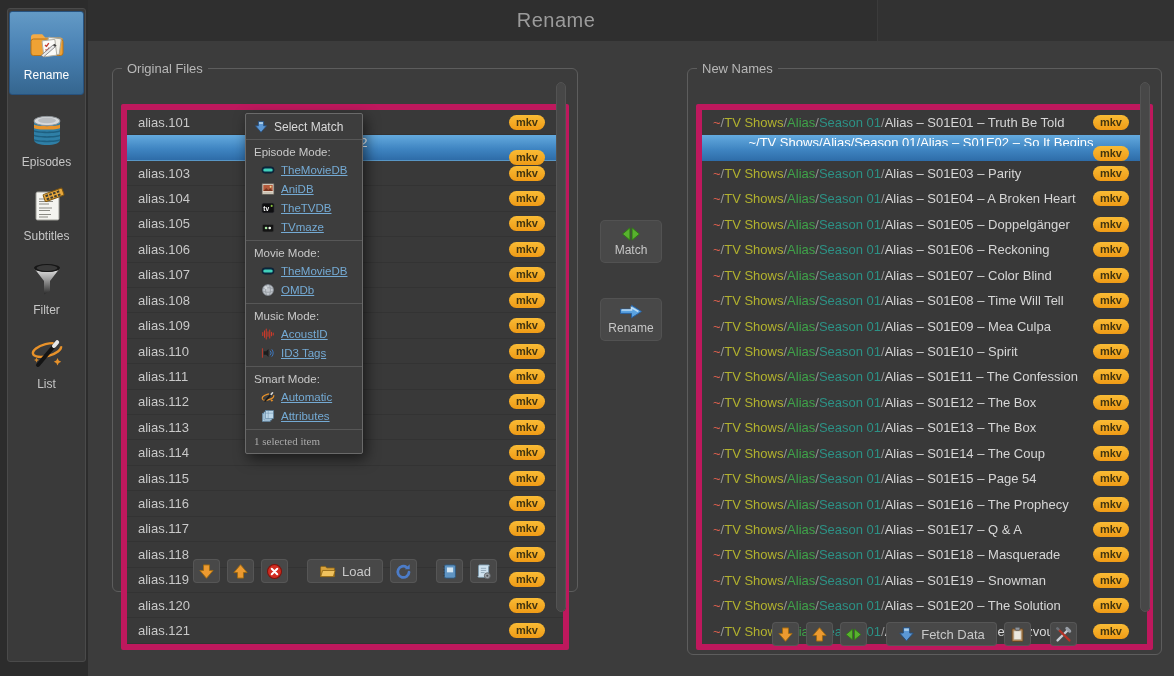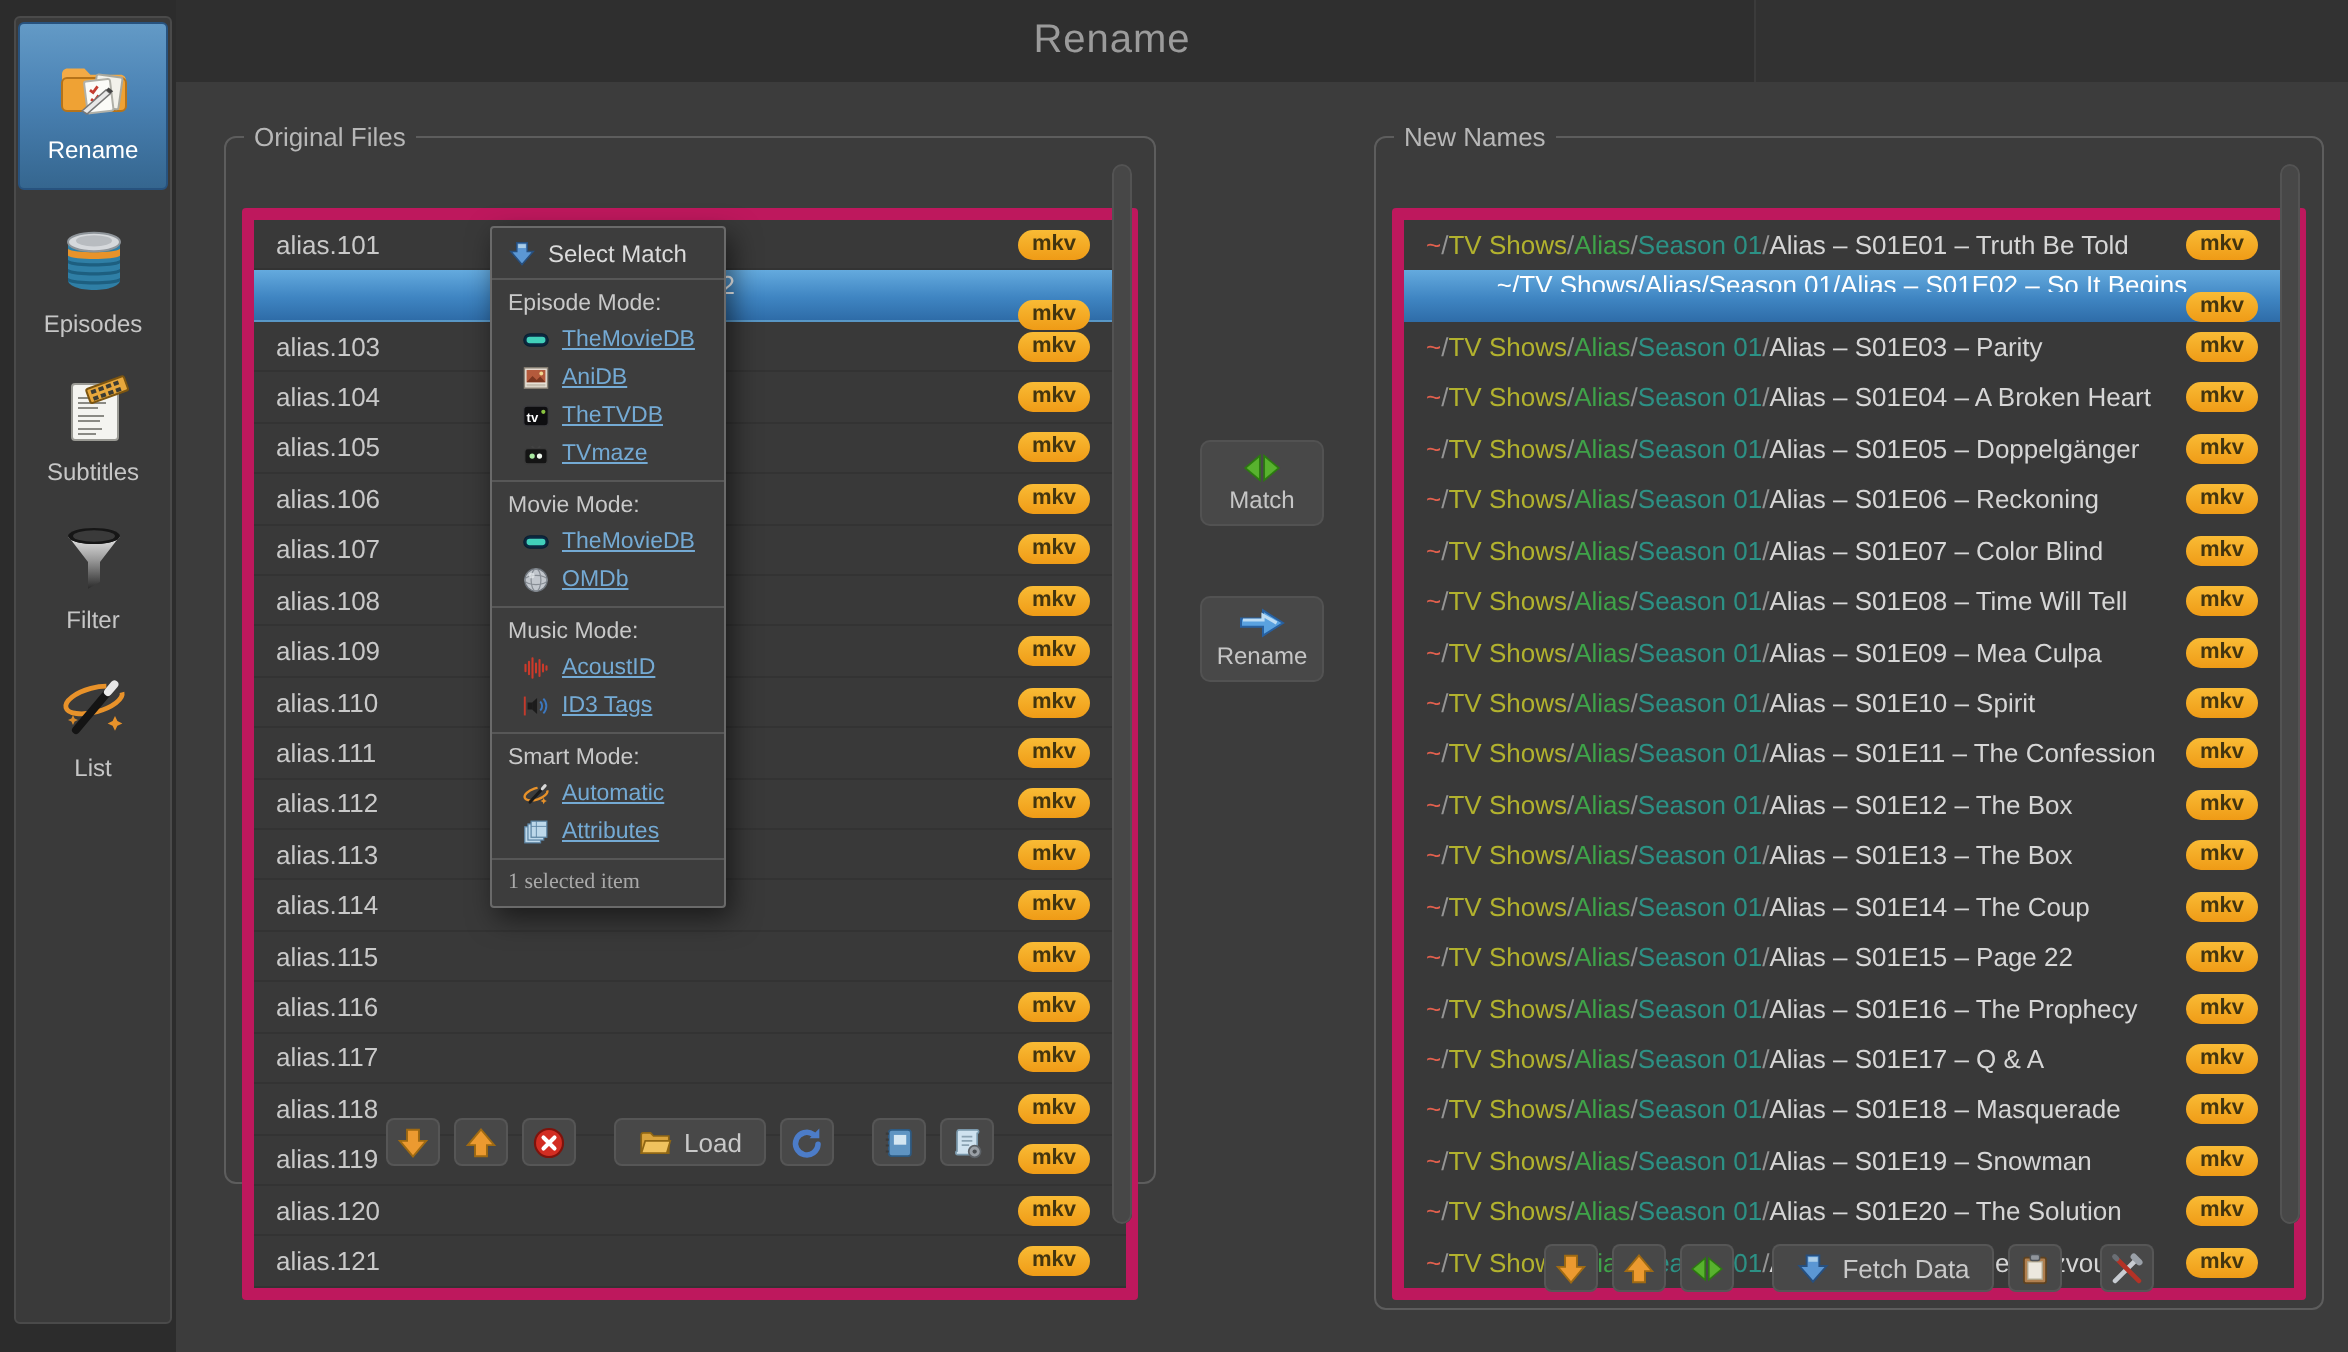--- a/index.html
+++ b/index.html
@@ -398,21 +398,21 @@
         </div>
         <div class="row">
           <div class="pathtxt"><span class="seg-home">~</span><span class="seg-sep">/</span><span class="seg-d1">TV Shows</span><span class="seg-sep">/</span><span class="seg-d2">Alias</span><span class="seg-sep">/</span><span class="seg-d3">Season 01</span><span class="seg-sep">/</span><span class="seg-file">Alias – S01E13 – The Box</span></div>
           <span class="badge">mkv</span>
         </div>
         <div class="row">
           <div class="pathtxt"><span class="seg-home">~</span><span class="seg-sep">/</span><span class="seg-d1">TV Shows</span><span class="seg-sep">/</span><span class="seg-d2">Alias</span><span class="seg-sep">/</span><span class="seg-d3">Season 01</span><span class="seg-sep">/</span><span class="seg-file">Alias – S01E14 – The Coup</span></div>
           <span class="badge">mkv</span>
         </div>
         <div class="row">
-          <div class="pathtxt"><span class="seg-home">~</span><span class="seg-sep">/</span><span class="seg-d1">TV Shows</span><span class="seg-sep">/</span><span class="seg-d2">Alias</span><span class="seg-sep">/</span><span class="seg-d3">Season 01</span><span class="seg-sep">/</span><span class="seg-file">Alias – S01E15 – Page 22</span></div>
+          <div class="pathtxt"><span class="seg-home">~</span><span class="seg-sep">/</span><span class="seg-d1">TV Shows</span><span class="seg-sep">/</span><span class="seg-d2">Alias</span><span class="seg-sep">/</span><span class="seg-d3">Season 01</span><span class="seg-sep">/</span><span class="seg-file">Alias – S01E15 – Page 54</span></div>
           <span class="badge">mkv</span>
         </div>
         <div class="row">
           <div class="pathtxt"><span class="seg-home">~</span><span class="seg-sep">/</span><span class="seg-d1">TV Shows</span><span class="seg-sep">/</span><span class="seg-d2">Alias</span><span class="seg-sep">/</span><span class="seg-d3">Season 01</span><span class="seg-sep">/</span><span class="seg-file">Alias – S01E16 – The Prophecy</span></div>
           <span class="badge">mkv</span>
         </div>
         <div class="row">
           <div class="pathtxt"><span class="seg-home">~</span><span class="seg-sep">/</span><span class="seg-d1">TV Shows</span><span class="seg-sep">/</span><span class="seg-d2">Alias</span><span class="seg-sep">/</span><span class="seg-d3">Season 01</span><span class="seg-sep">/</span><span class="seg-file">Alias – S01E17 – Q &amp; A</span></div>
           <span class="badge">mkv</span>
         </div>

